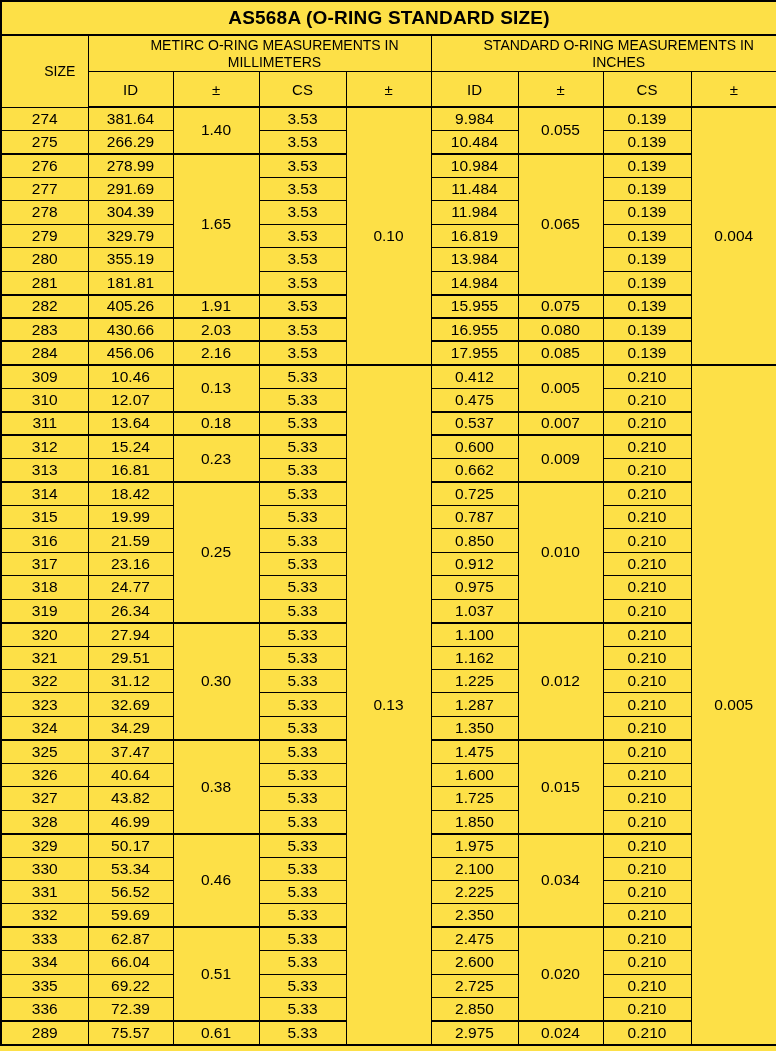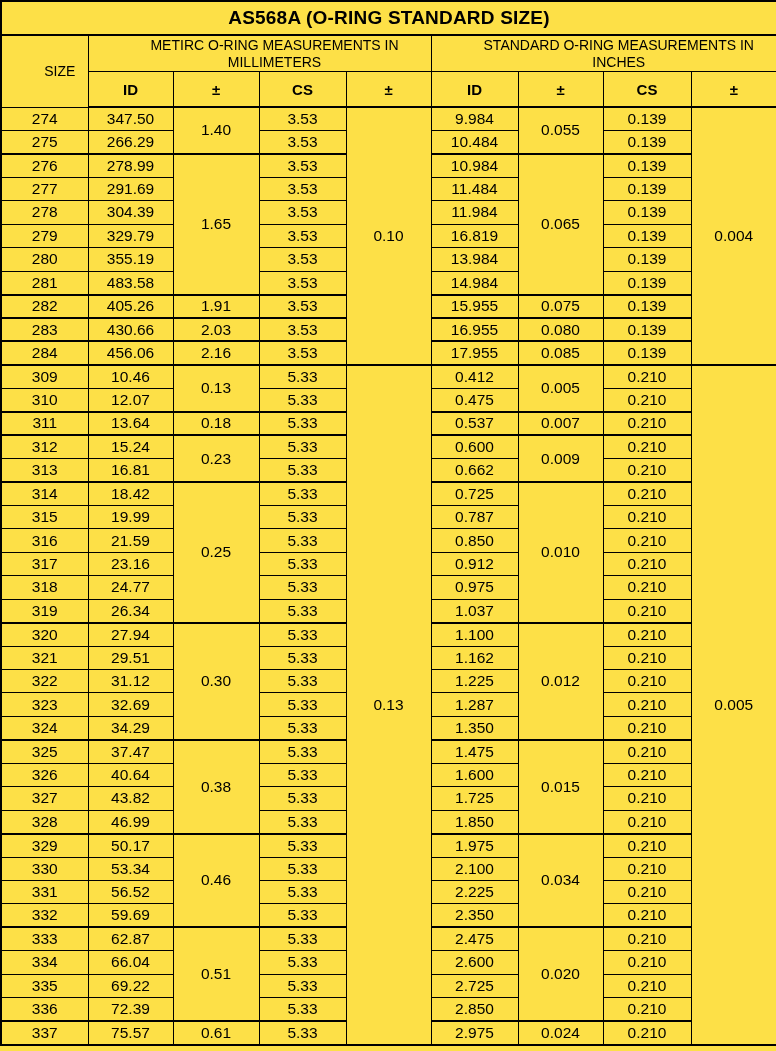--- a/index.html
+++ b/index.html
@@ -42,21 +42,21 @@
   }
   .group-row th .line { display: block; }
   .size-header {
     font-size: 15px;
     font-weight: normal;
     margin-top: 15px;
   }
   .sub-row th {
     height: 34px;
     font-size: 15px;
-    font-weight: bold;
+    font-weight: normal;
     border-bottom: 2px solid #000000;
   }
   tbody tr { height: 23.45px; margin-top: 44px; }
   tbody td { font-size: 15.5px; }
   tr.group-start td { border-top: 2px solid #000000; }
 </style>
 </head>
 <body>
 
 <div class="page">
@@ -94,21 +94,21 @@
           <th>±</th>
           <th>ID</th>
           <th>±</th>
           <th>CS</th>
           <th>±</th>
         </tr>
     </thead>
     <tbody id="table-body">
         <tr>
           <td>274</td>
-          <td>347.50</td>
+          <td>381.64</td>
           <td rowspan="2">1.40</td>
           <td>3.53</td>
           <td rowspan="11">0.10</td>
           <td>9.984</td>
           <td rowspan="2">0.055</td>
           <td>0.139</td>
           <td rowspan="11">0.004</td>
         </tr>
         <tr>
           <td>275</td>
@@ -149,21 +149,21 @@
         </tr>
         <tr>
           <td>280</td>
           <td>355.19</td>
           <td>3.53</td>
           <td>13.984</td>
           <td>0.139</td>
         </tr>
         <tr>
           <td>281</td>
-          <td>483.58</td>
+          <td>181.81</td>
           <td>3.53</td>
           <td>14.984</td>
           <td>0.139</td>
         </tr>
         <tr class="group-start">
           <td>282</td>
           <td>405.26</td>
           <td>1.91</td>
           <td>3.53</td>
           <td>15.955</td>
@@ -396,21 +396,21 @@
           <td>0.210</td>
         </tr>
         <tr>
           <td>336</td>
           <td>72.39</td>
           <td>5.33</td>
           <td>2.850</td>
           <td>0.210</td>
         </tr>
         <tr class="group-start">
-          <td>337</td>
+          <td>289</td>
           <td>75.57</td>
           <td>0.61</td>
           <td>5.33</td>
           <td>2.975</td>
           <td>0.024</td>
           <td>0.210</td>
         </tr>
       </tbody>
   </table>
 </div>

